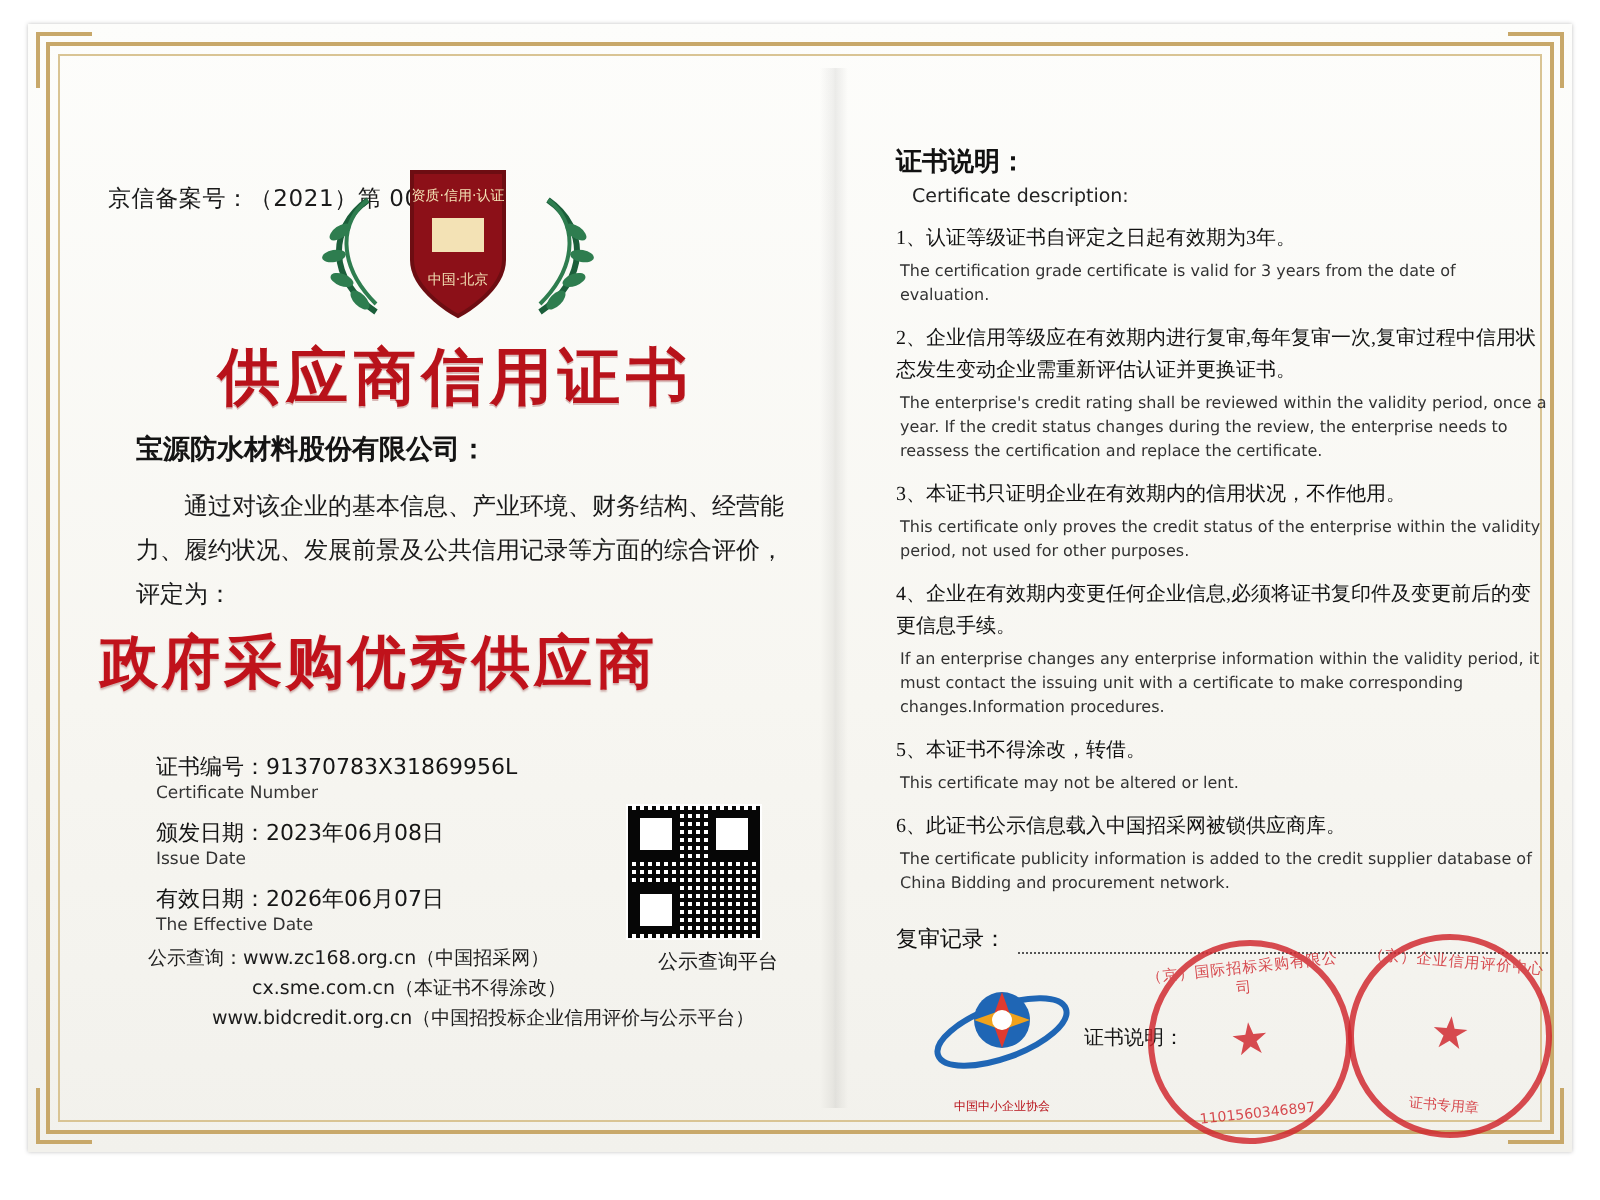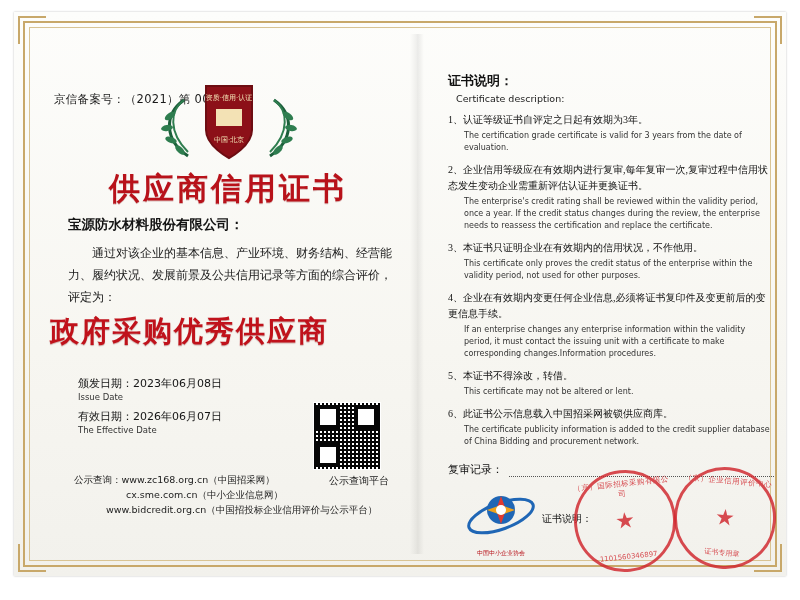--- a/index.html
+++ b/index.html
@@ -245,21 +245,21 @@
     font-size: 10px;
     line-height: 16px;
     color: #111;
     text-indent: 0;
     font-family: Liberation Serif, serif;
   }
   .clause .en {
     font-size: 8px;
     line-height: 12px;
     color: #333;
-    margin-left: 16px;
+    margin-left: 2px;
     margin-top: 2px;
   }
   .review {
     margin-top: 14px;
     margin-left: 14px;
     font-size: 11px;
     color: #111;
     display: flex;
     align-items: flex-end;
   }
@@ -375,41 +375,45 @@
       <div class="cert-title">供应商信用证书</div>
 
       <div class="company-name">宝源防水材料股份有限公司：</div>
 
       <div class="body-para">通过对该企业的基本信息、产业环境、财务结构、经营能力、履约状况、发展前景及公共信用记录等方面的综合评价，评定为：</div>
 
       <div class="award">政府采购优秀供应商</div>
 
       <div class="meta">
         <div class="meta-row">
+          <div class="meta-cn">证书编号：91370783X31869956L</div>
+          <div class="meta-en">Certificate Number</div>
+        </div>
+        <div class="meta-row">
           <div class="meta-cn">颁发日期：2023年06月08日</div>
           <div class="meta-en">Issue Date</div>
         </div>
         <div class="meta-row">
           <div class="meta-cn">有效日期：2026年06月07日</div>
           <div class="meta-en">The Effective Date</div>
         </div>
       </div>
 
       <div class="qr-wrap">
         <div class="qr">
           <div class="qr-eye3"></div>
         </div>
         <div class="qr-caption">公示查询平台</div>
       </div>
 
       <div class="links">
         <div>
           <span class="lbl">公示查询：</span><span>www.zc168.org.cn（中国招采网）</span>
         </div>
-        <div style="margin-left:52px;">cx.sme.com.cn（中小企业信息网）</div>
+        <div style="margin-left:52px;">cx.sme.com.cn（本证书不得涂改）</div>
         <div style="margin-left:32px;">www.bidcredit.org.cn（中国招投标企业信用评价与公示平台）</div>
       </div>
     </div>
 
     <div class="right-col">
       <div class="desc-title">证书说明：</div>
       <div class="desc-title-en">Certificate description:</div>
 
       <div class="clause">
         <div class="cn">1、认证等级证书自评定之日起有效期为3年。</div>

